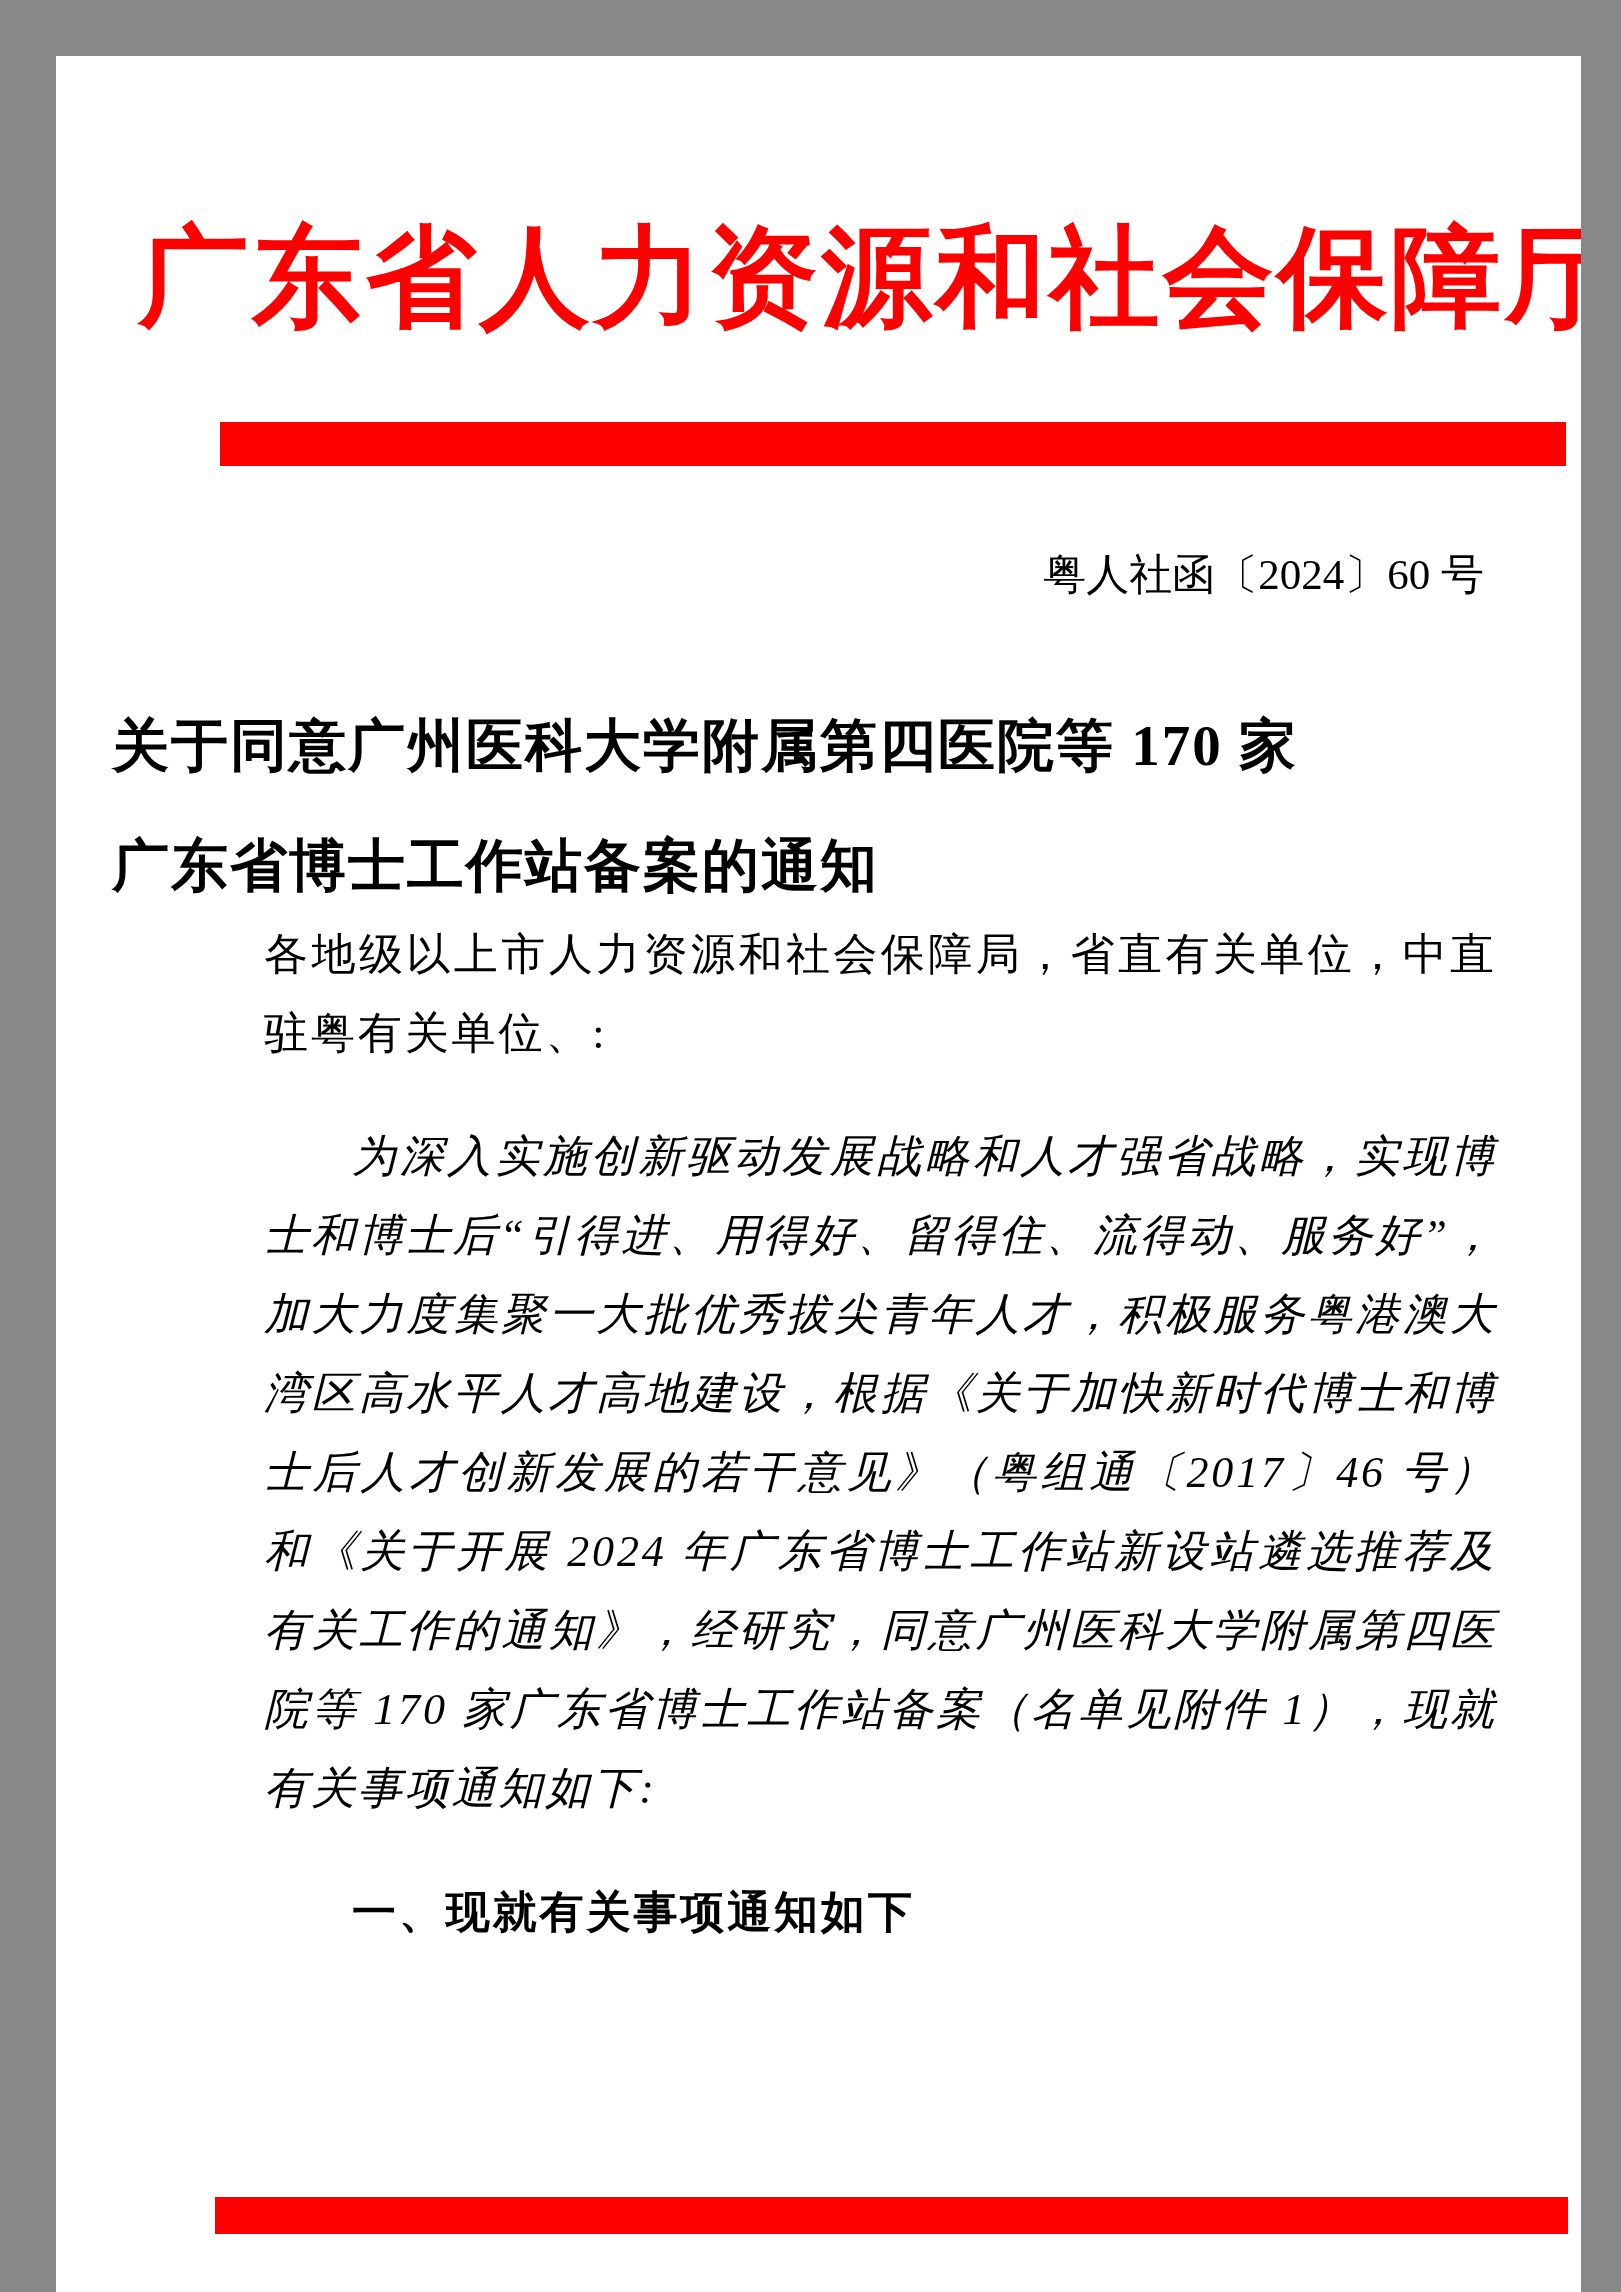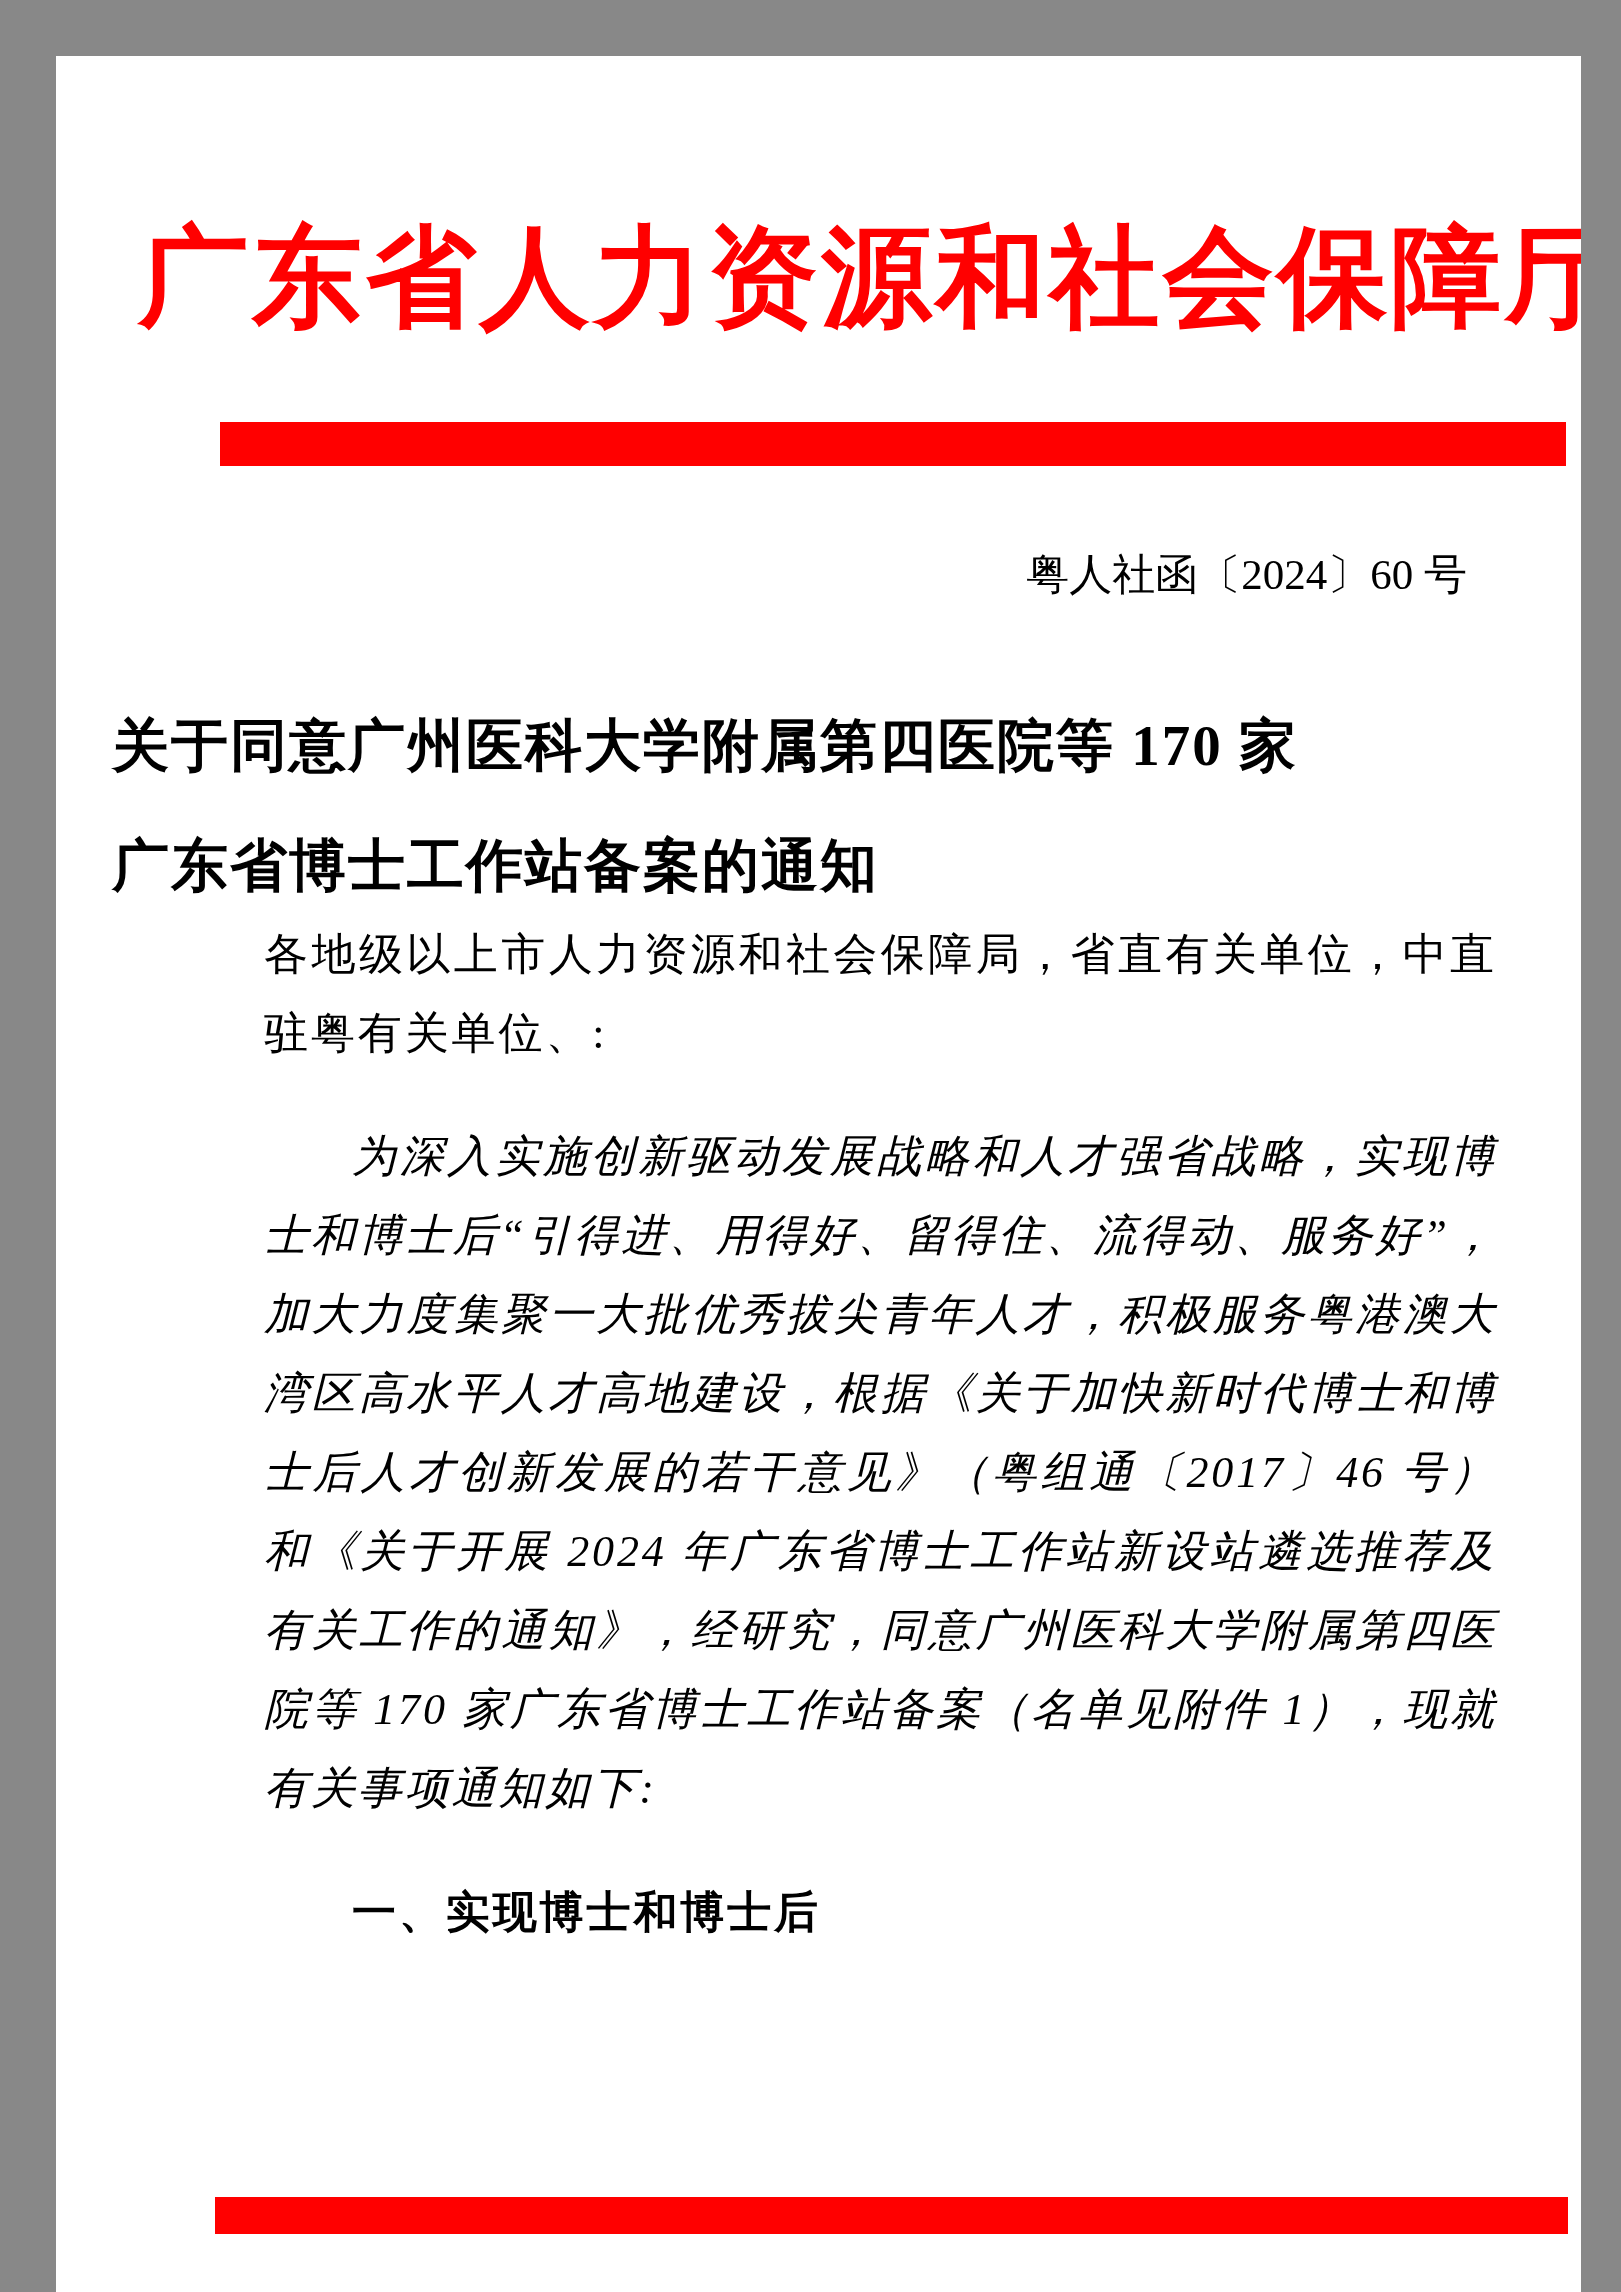--- a/index.html
+++ b/index.html
@@ -33,21 +33,21 @@
     position: absolute;
     background: var(--accent, #ff0000);
   }
   .rule-top-thick  { left: 152px; top: 354px;  width: 1346px; height: 7.8px; }
   .rule-top-thin   { left: 152px; top: 366px;  width: 1346px; height: 2.9px; }
   .rule-bottom-thin  { left: 147px; top: 2129px; width: 1353px; height: 2.9px; }
   .rule-bottom-thick { left: 147px; top: 2134px; width: 1353px; height: 8.8px; }
   .doc-number {
     position: absolute;
     top: 467px;
-    right: 182px;
+    right: 165px;
     font-size: 43px;
     line-height: 47px;
     white-space: nowrap;
   }
   .doc-title {
     position: absolute;
     top: 596px;
     left: 0;
     width: 100%;
     font-weight: bold;
@@ -85,20 +85,20 @@
   <div class="doc-number">粤人社函〔2024〕60 号</div>
 
   <div class="doc-title">
     <div>关于同意广州医科大学附属第四医院等 170 家</div>
     <div>广东省博士工作站备案的通知</div>
   </div>
 
   <div class="body-text">
     <p class="salutation">各地级以上市人力资源和社会保障局，省直有关单位，中直驻粤有关单位、:</p>
     <p class="para-indent">为深入实施创新驱动发展战略和人才强省战略，实现博士和博士后“引得进、用得好、留得住、流得动、服务好”，加大力度集聚一大批优秀拔尖青年人才，积极服务粤港澳大湾区高水平人才高地建设，根据《关于加快新时代博士和博士后人才创新发展的若干意见》（粤组通〔2017〕46 号）和《关于开展 2024 年广东省博士工作站新设站遴选推荐及有关工作的通知》，经研究，同意广州医科大学附属第四医院等 170 家广东省博士工作站备案（名单见附件 1），现就有关事项通知如下:</p>
-    <p class="section-heading">一、实现博士和博士后</p>
+    <p class="section-heading">一、现就有关事项通知如下</p>
   </div>
 
   <div class="rule rule-bottom-thin"></div>
   <div class="rule rule-bottom-thick"></div>
 
 </div>
 
 
 </body></html>

